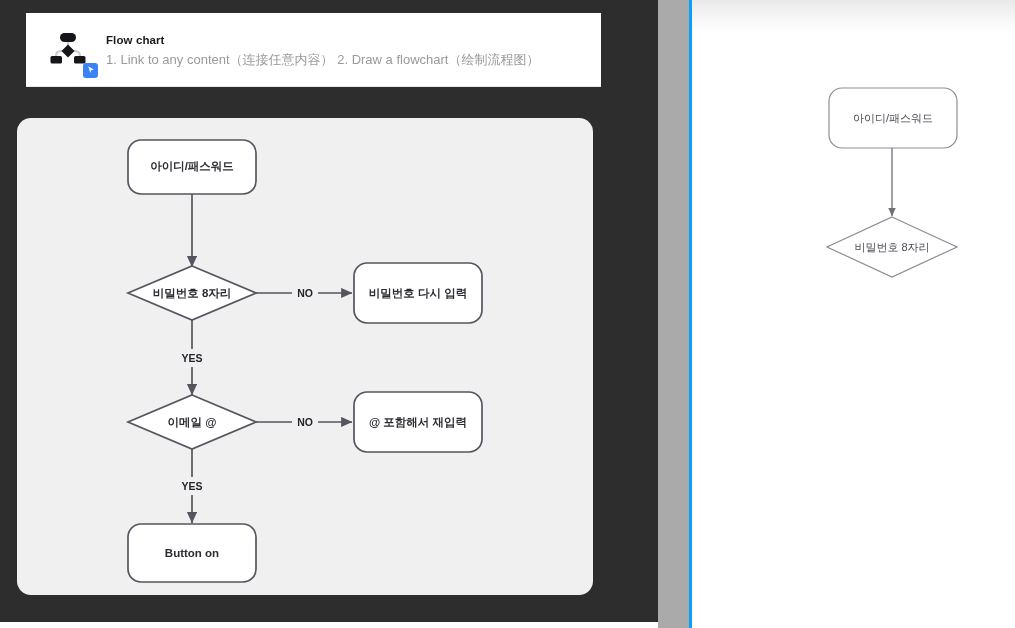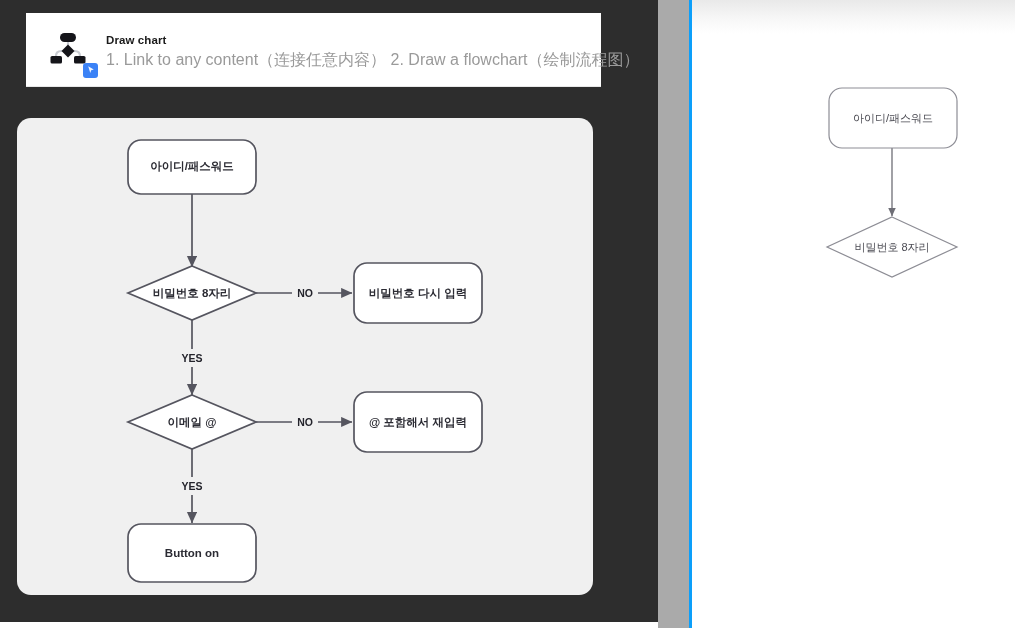--- a/index.html
+++ b/index.html
@@ -41,21 +41,21 @@
     border-radius: 3px;
     display: flex; align-items: center; justify-content: center;
   }
   .card-text { margin-left: 12px; }
   .card-title {
     font-size: 11.5px; font-weight: 700; color: #1b1b1b;
     letter-spacing: .1px; line-height: 16px;
   }
   .card-desc {
     margin-top: 4px;
-    font-size: 16px; color: #9a9a9a; line-height: 16px;
+    font-size: 13px; color: #9a9a9a; line-height: 16px;
     white-space: nowrap;
   }
 
   
   .canvas {
     position: absolute; left: 17px; top: 118px;
     width: 576px; height: 477px;
     background: #f0f0f0;
     border-radius: 14px;
     overflow: hidden;
@@ -124,21 +124,21 @@
         <rect x="2.5" y="24" width="11.5" height="7.5" rx="1.6" fill="#15151a"></rect>
         <rect x="26" y="24" width="11.5" height="7.5" rx="1.6" fill="#15151a"></rect>
       </svg>
       <div class="cursor-badge">
         <svg width="10" height="10" viewBox="0 0 10 10">
           <path d="M2.2 1.3 L7.8 4.6 L5.2 5.3 L4.3 7.9 Z" fill="#ffffff" opacity=".92"></path>
         </svg>
       </div>
     </div>
     <div class="card-text">
-      <div class="card-title">Draw chart</div>
+      <div class="card-title">Flow chart</div>
       <div class="card-desc">1. Link to any content（连接任意内容） 2. Draw a flowchart（绘制流程图）</div>
     </div>
   </div>
 
   <div class="canvas">
     <svg width="576" height="477" viewBox="0 0 576 477">
       <defs>
         <marker id="arrowDark" markerWidth="8" markerHeight="8" refX="6.4" refY="3" orient="auto" markerUnits="strokeWidth">
           <path d="M0,0 L6.6,3 L0,6 z" fill="#55555f"></path>
         </marker>

